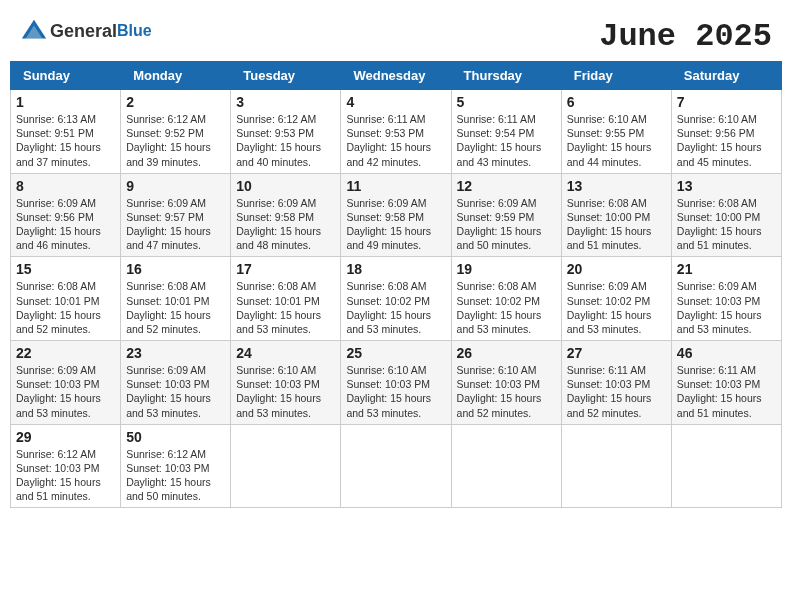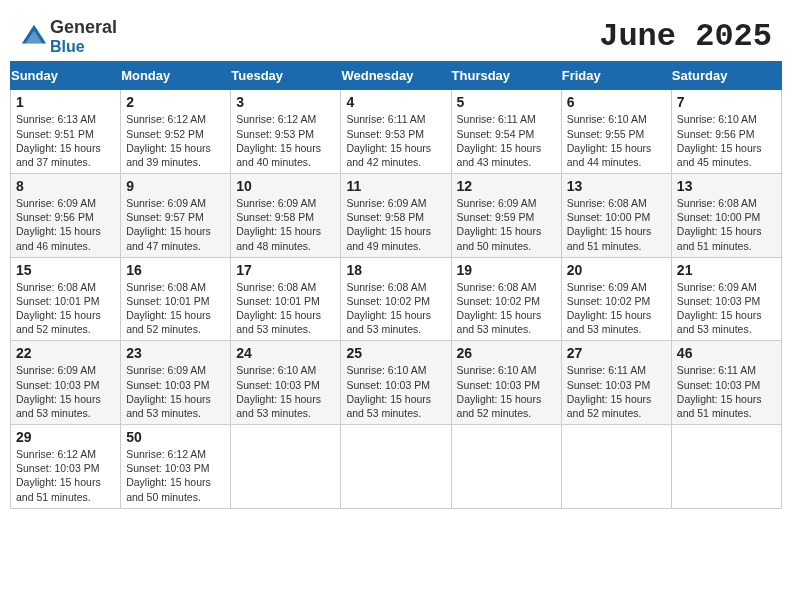--- a/index.html
+++ b/index.html
@@ -15,21 +15,20 @@
       justify-content: space-between;
       align-items: flex-start;
       padding: 8px 10px 6px 10px;
     }
     .logo {
       display: flex;
       align-items: center;
     }
     .logo-text {
       display: flex;
-      flex-direction: column;
       line-height: 1.1;
       justify-content: center;
     }
     .logo-general {
       font-size: 18px;
       font-weight: bold;
       color: #333;
     }
     .logo-blue {
       font-size: 16px;
@@ -57,21 +56,21 @@
     .calendar-table {
       width: 100%;
       border-collapse: collapse;
       font-size: 11px;
     }
     .calendar-table thead th {
       background-color: #1a6aad;
       color: #fff;
       font-weight: bold;
       font-size: 13px;
-      padding: 6px 0;
+      padding: 6px 12px;
       text-align: left;
       border: 1px solid #1a6aad;
     }
     .calendar-table tbody td {
       border: 1px solid #ccc;
       vertical-align: top;
       padding: 4px 5px;
       width: 110px;
       min-height: 80px;
       background: #fff;

